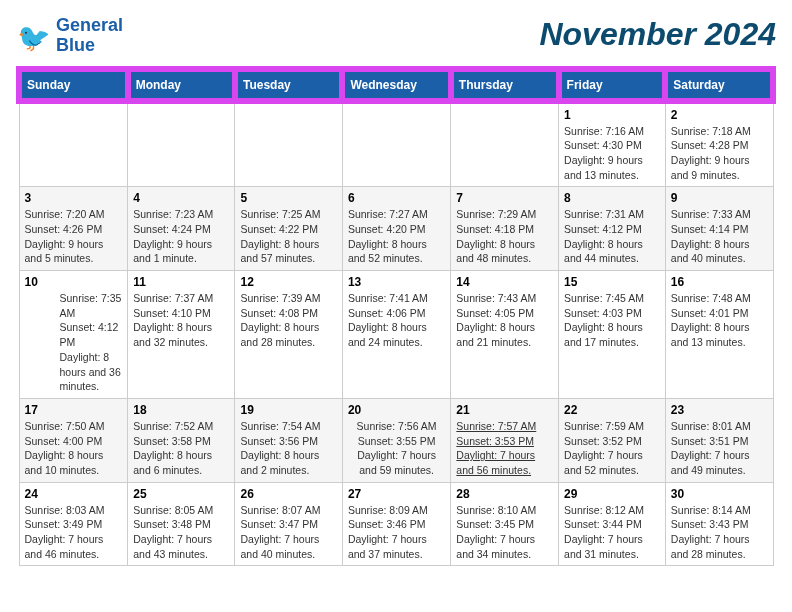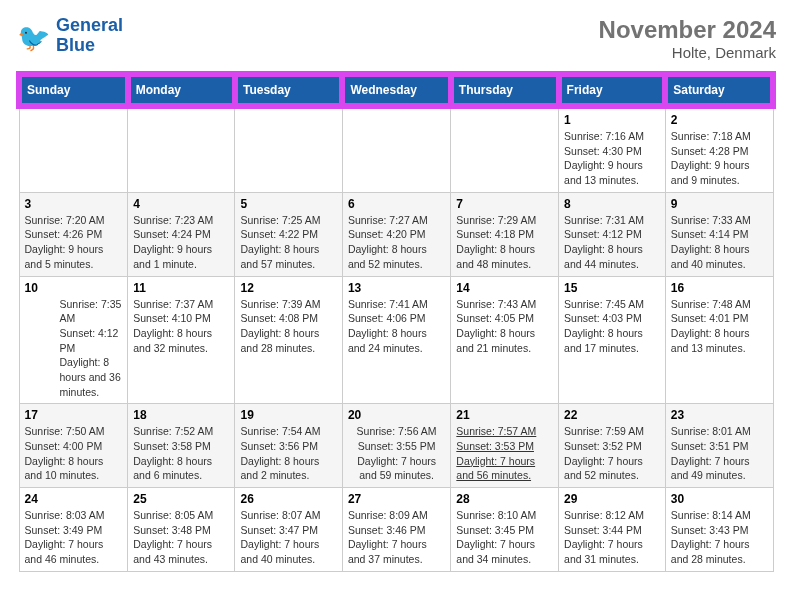--- a/index.html
+++ b/index.html
@@ -29,23 +29,24 @@
     }
     .logo-text span { color: #1a5fa8; }
     .logo-bird {
       width: 36px;
       height: 36px;
     }
     .title-block {
       text-align: right;
     }
     .month-title {
-      font-size: 24px;
+      font-size: 32px;
       font-weight: bold;
-      color: #737373;
+      color: #0c4a6e;
+      font-style: italic;
     }
     .location {
       font-size: 15px;
       color: #555;
     }
     .calendar {
       width: 100%;
       border-collapse: collapse;
       font-size: 11px;
     }
@@ -92,21 +93,20 @@
     <svg class="logo-bird" viewBox="0 0 40 40" xmlns="http://www.w3.org/2000/svg">
       <text x="2" y="32" font-size="30" fill="#1a5fa8">🐦</text>
     </svg>
     <div class="logo-text">
       <div><span>General</span></div>
       <div style="color:#1a5fa8;">Blue</div>
     </div>
   </div>
   <div class="title-block">
     <div class="month-title">November 2024</div>
-    <div class="location">Holte, Denmark</div>
   </div>
 </div>
 
 <table class="calendar">
   <thead>
     <tr>
     <th>Sunday</th>
         <th>Monday</th>
         <th>Tuesday</th>
         <th>Wednesday</th>

